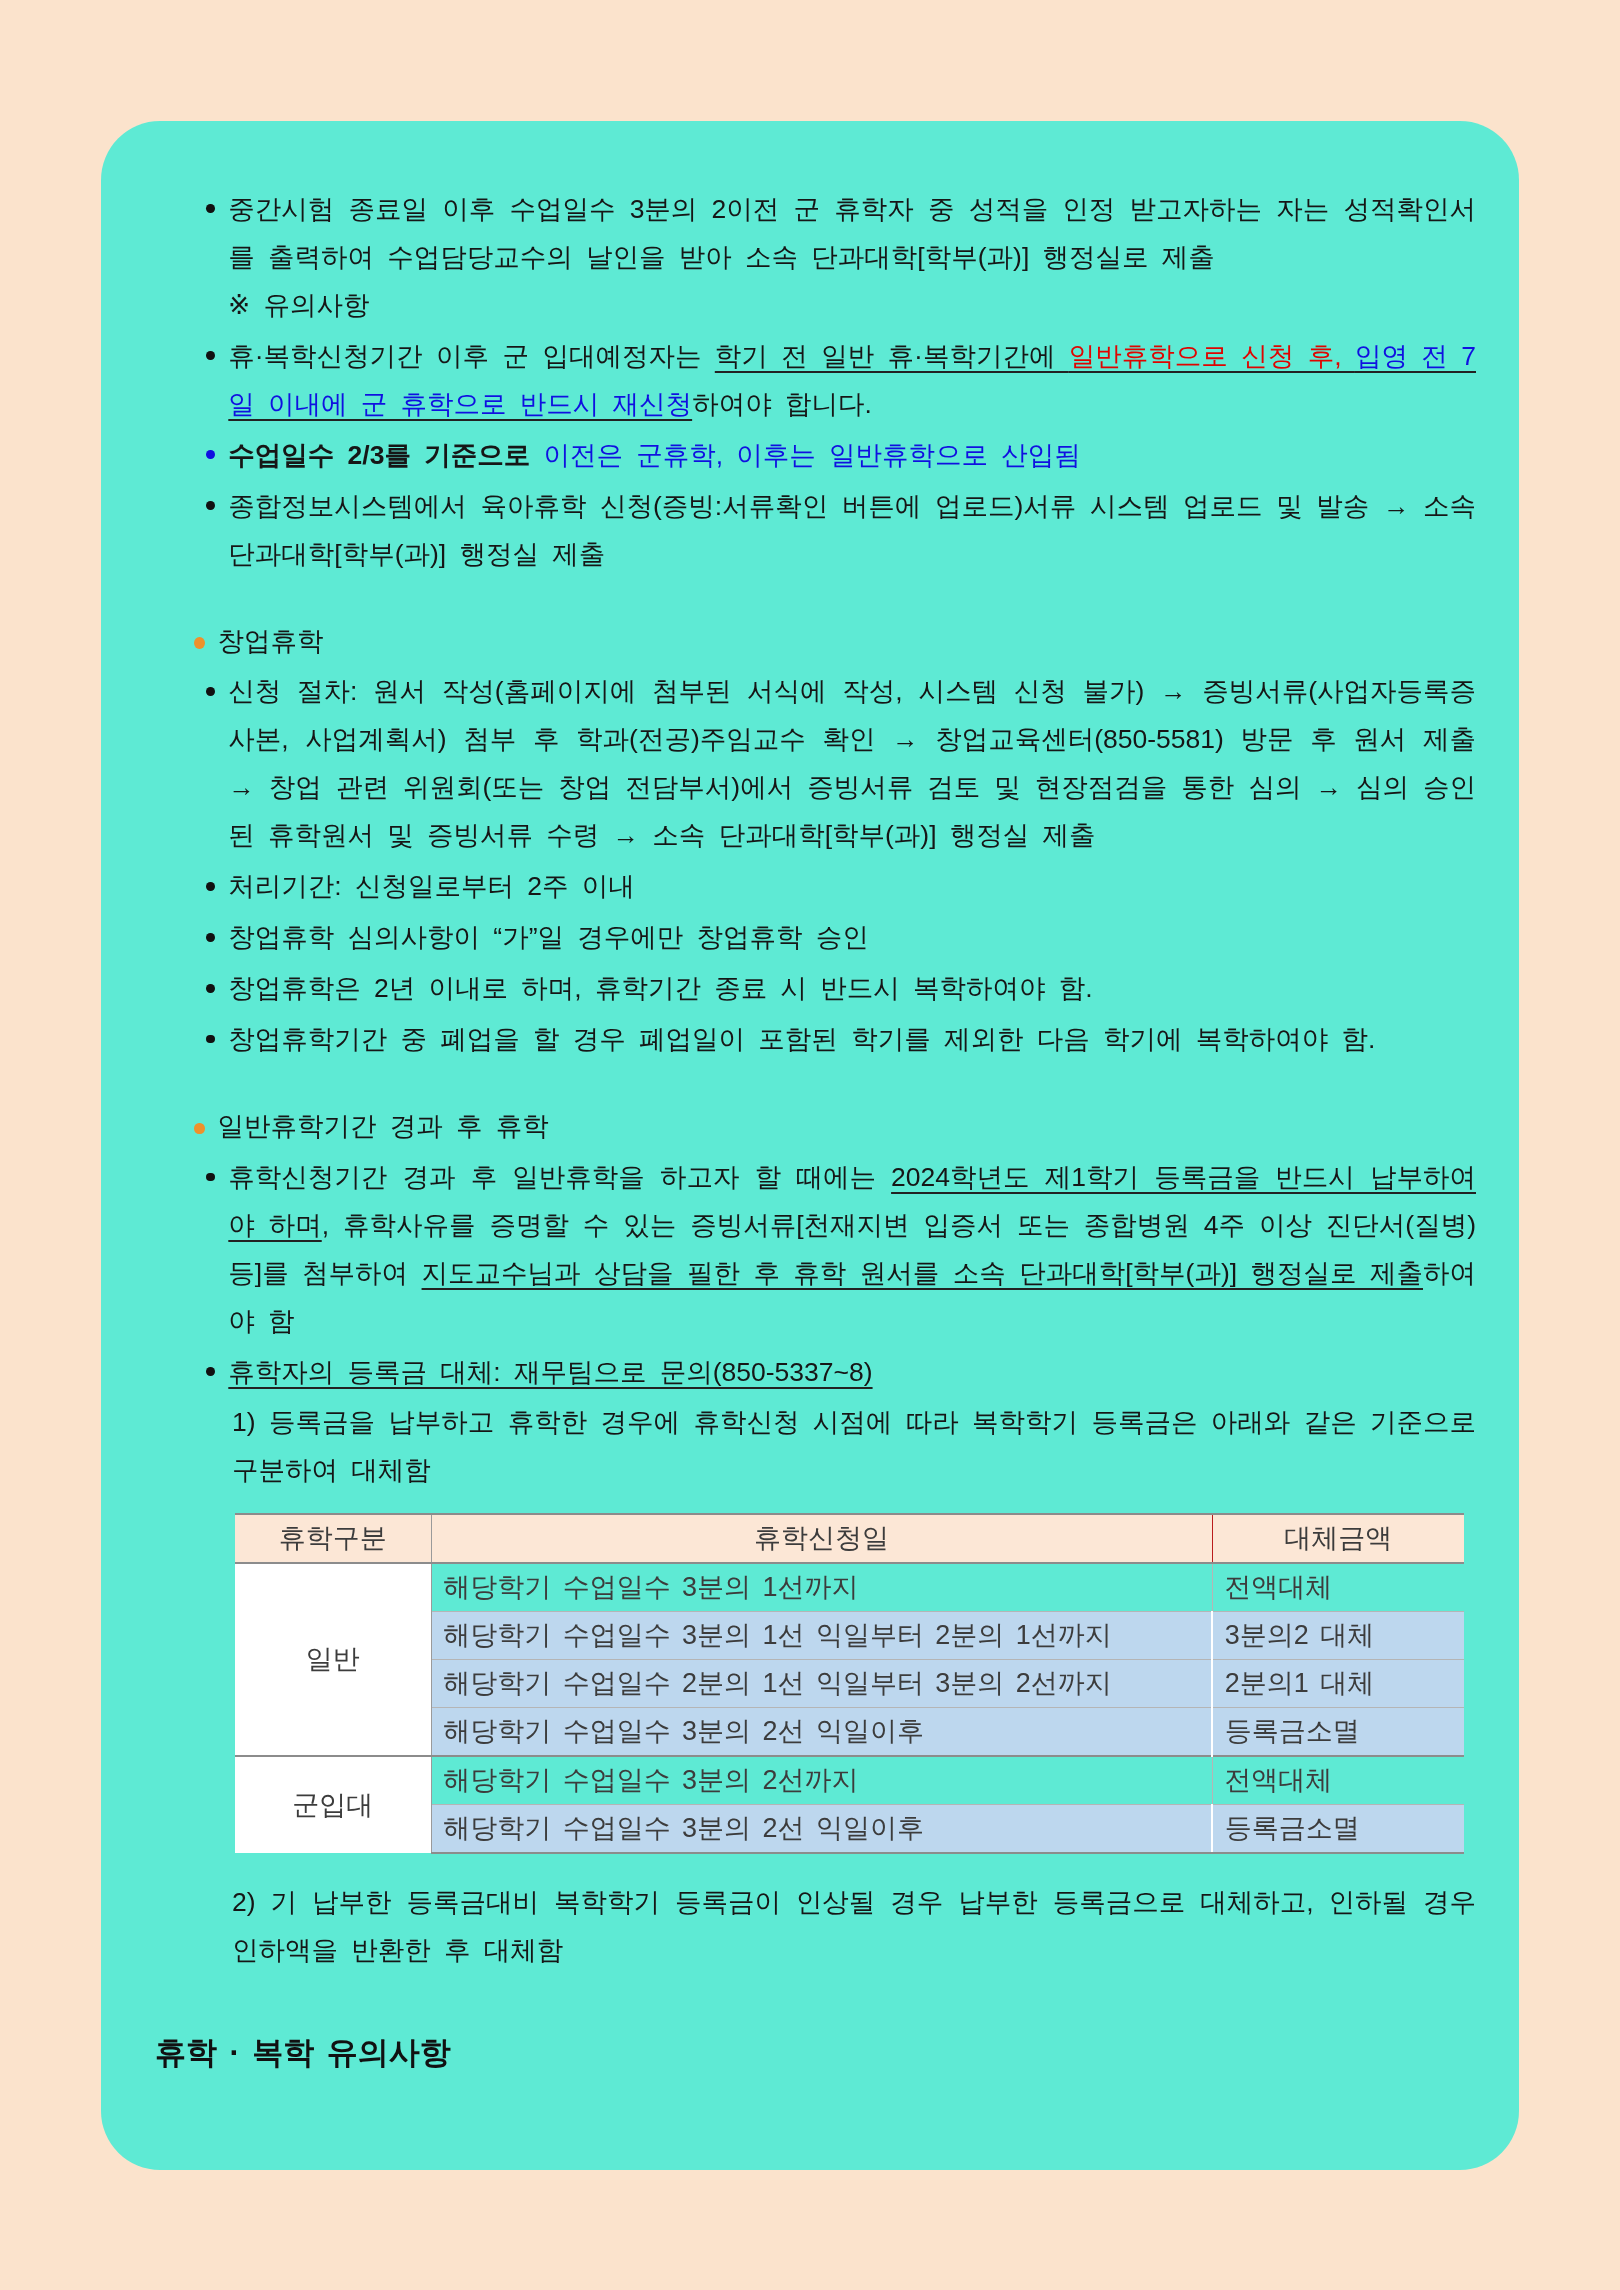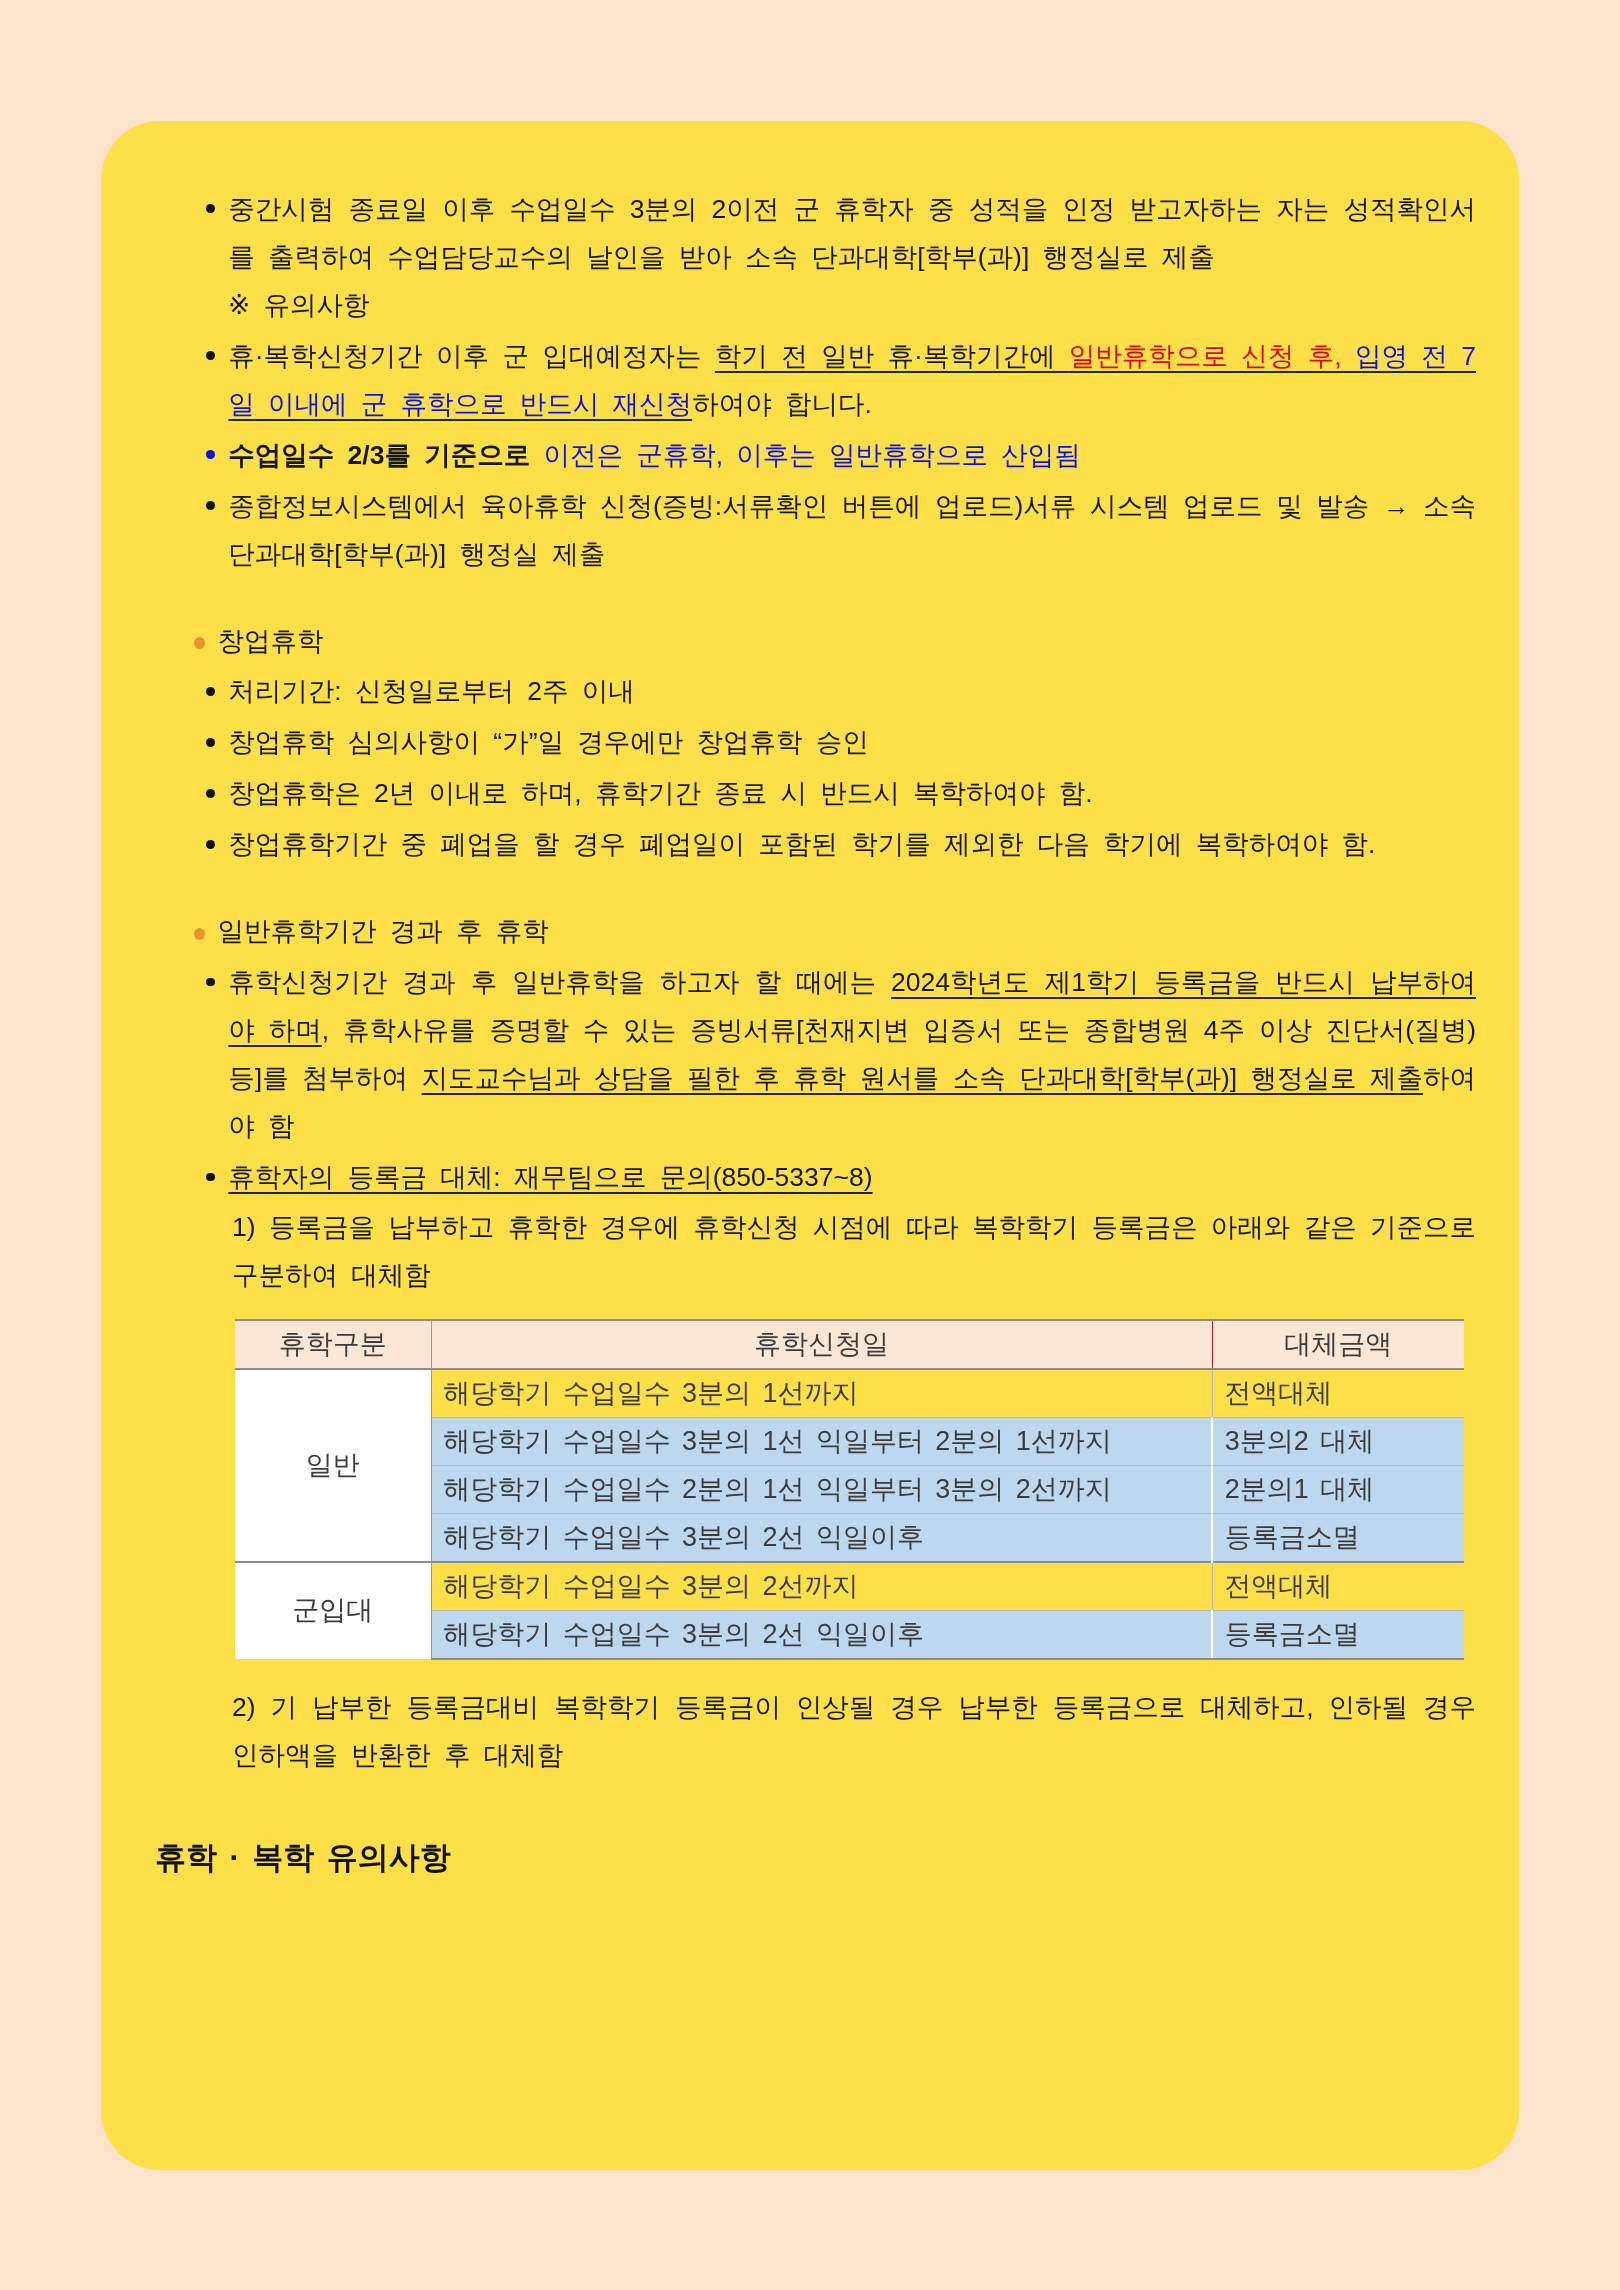--- a/index.html
+++ b/index.html
@@ -4,21 +4,21 @@
 <style>
   html,body{margin:0;padding:0;}
   body{
     width:1620px;height:2291px;
     font-family:"Liberation Sans","DejaVu Sans",sans-serif;
     background:#fbe3cc;
   }
   .page{position:relative;width:1620px;height:2291px;background:#fbe3cc;overflow:hidden;}
   .card{
     position:absolute;left:101px;top:121px;width:1418px;height:2049px;
-    background:#fde047;border-radius:59px;
+    background:#5eead4;border-radius:59px;
     padding:61px 43px 0 93px;box-sizing:border-box;overflow:hidden;
   }
   .card, .card p{
     font-size:26.5px;line-height:48px;color:#161616;
     text-align:justify;word-spacing:5.9px;letter-spacing:0px;
   }
   p{margin:0;}
   
   .b-item{position:relative;margin-left:11.8px;padding-left:22.5px;margin-top:2.9px;}
   .b-item .dot{
@@ -96,20 +96,24 @@
       <div class="b-item">
         <span class="dot"></span>
         <p><span>종합정보시스템에서 육아휴학 신청(증빙:서류확인 버튼에 업로드)서류 시스템 업로드 및 발송 → 소속 단과대학[학부(과)] 행정실 제출</span></p>
       </div>
     </div>
 
     <div>
       <p class="h-bullet">
         <span class="odot"></span><span>창업휴학</span>
       </p>
+      <div class="b-item">
+        <span class="dot"></span>
+        <p><span>신청 절차: 원서 작성(홈페이지에 첨부된 서식에 작성, 시스템 신청 불가) → 증빙서류(사업자등록증 사본, 사업계획서) 첨부 후 학과(전공)주임교수 확인 → 창업교육센터(850-5581) 방문 후 원서 제출 → 창업 관련 위원회(또는 창업 전담부서)에서 증빙서류 검토 및 현장점검을 통한 심의 → 심의 승인 된 휴학원서 및 증빙서류 수령 → 소속 단과대학[학부(과)] 행정실 제출</span></p>
+      </div>
       <div class="b-item">
         <span class="dot"></span>
         <p><span>처리기간: 신청일로부터 2주 이내</span></p>
       </div>
       <div class="b-item">
         <span class="dot"></span>
         <p><span>창업휴학 심의사항이 “가”일 경우에만 창업휴학 승인</span></p>
       </div>
       <div class="b-item">
         <span class="dot"></span>

